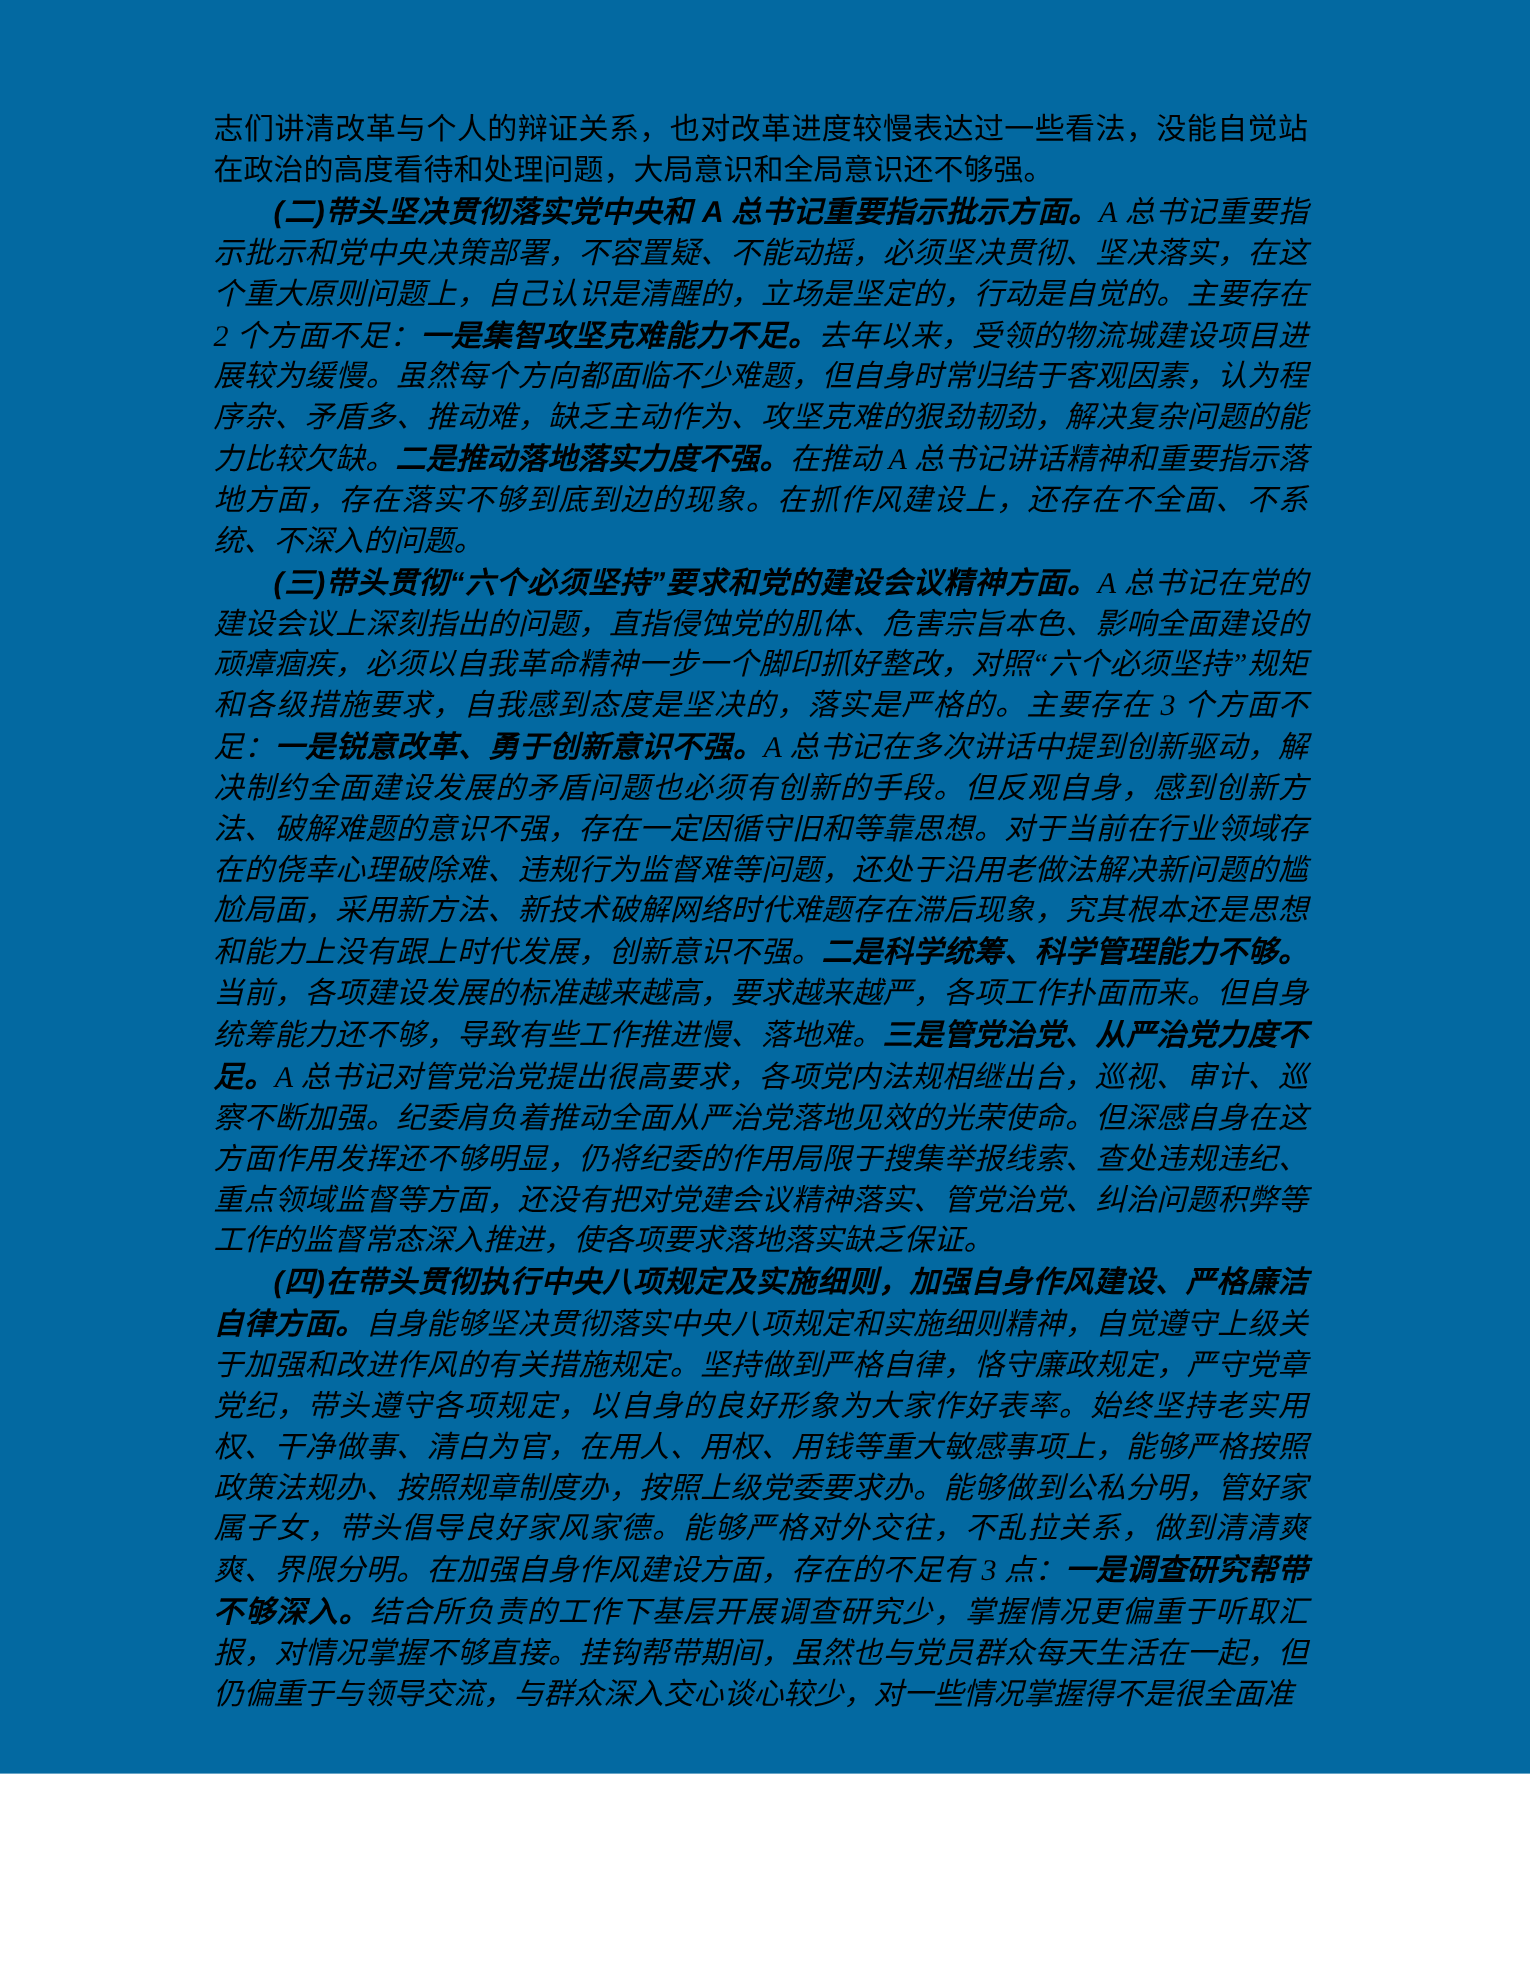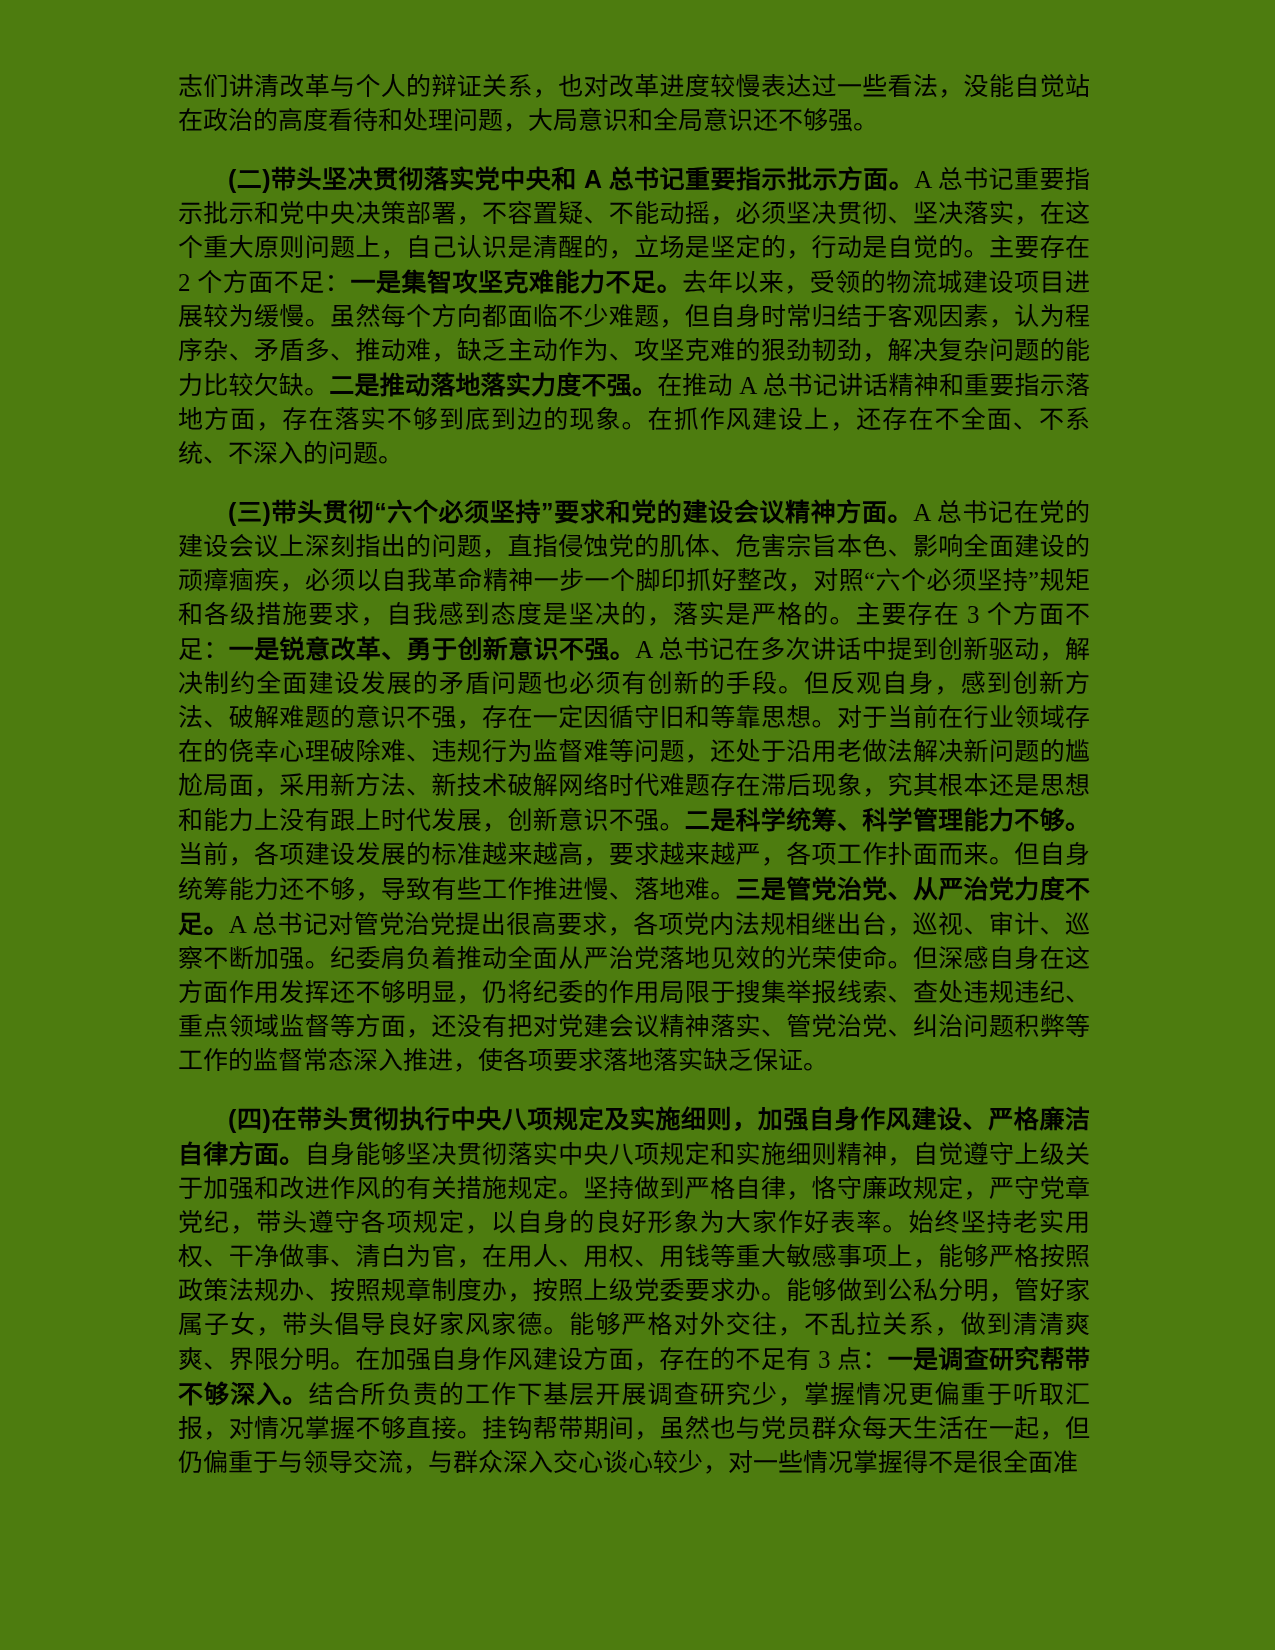--- a/index.html
+++ b/index.html
@@ -11,40 +11,41 @@
     width: 1275px;
     height: 1650px;
     position: relative;
     overflow: hidden;
   }
   .page {
     position: absolute;
     left: 0;
     top: 0;
     width: 1275px;
-    height: 1650px;
-    background: #4d7c0f;
+    height: 1478px;
+    background: #0369a1;
     box-sizing: border-box;
-    padding: 70px 185px 0 178px;
+    padding: 92px 185px 0 178px;
   }
   .doc-body {
     width: 912px;
     color: #000000;
     font-family: "Liberation Serif", "DejaVu Serif", serif;
     font-size: 25px;
     line-height: 34px;
     text-align: justify;
     text-justify: inter-character;
     word-break: break-all;
   }
   .para {
     margin: 0;
   }
   .para + .para {
-    margin-top: 24px;
+    margin-top: 0;
+    font-style: italic;
   }
   .para.indent {
     text-indent: 2em;
   }
   .run {
     font-weight: 400;
   }
   .run.bold {
     font-weight: 700;
     font-family: "Liberation Sans", "DejaVu Sans", sans-serif;

